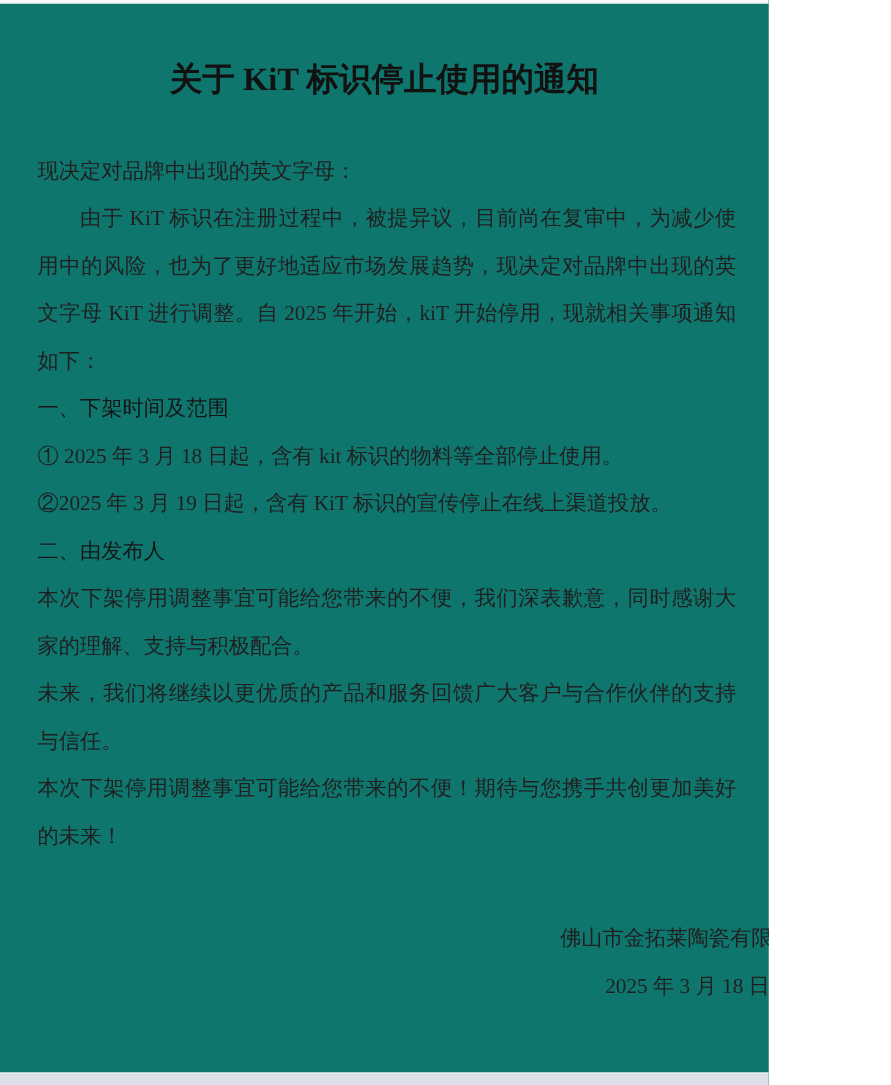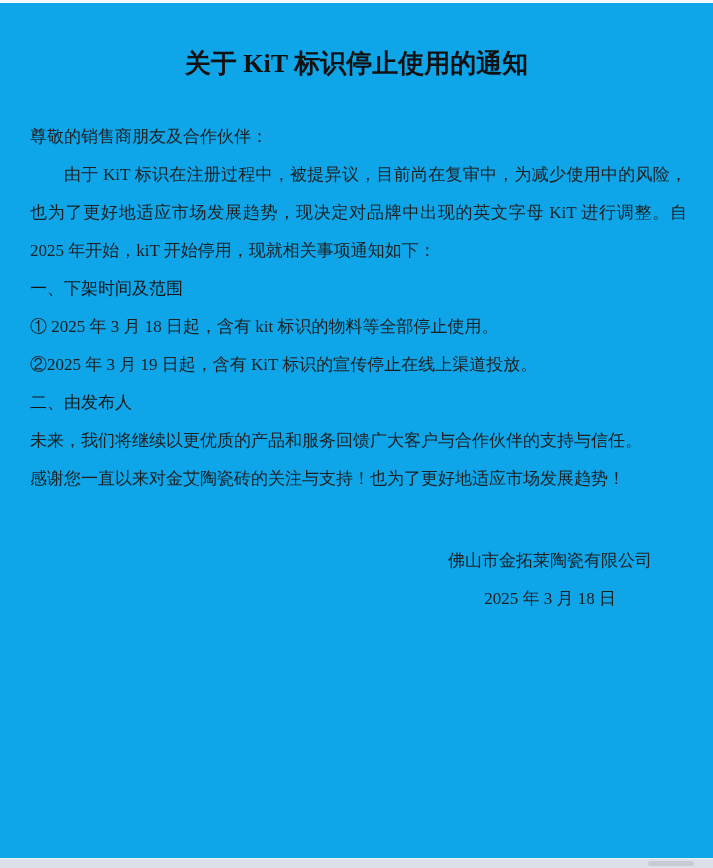--- a/index.html
+++ b/index.html
@@ -1,20 +1,20 @@
 <!DOCTYPE html>
 <html><head>
 <meta charset="utf-8">
 <style>
   html, body { margin: 0; padding: 0; background: #ffffff; }
   .page {
     position: relative;
-    width: 713px;
+    width: 615px;
     height: 868px;
-    background: #0ea5e9;
+    background: #0f766e;
     overflow: hidden;
     font-family: "Liberation Serif", "DejaVu Serif", serif;
     color: #1f1f1f;
   }
   .top-edge {
     position: absolute;
     top: 0; left: 0; right: 0;
     height: 3px;
     background: #f7f8f9;
   }
@@ -62,28 +62,29 @@
 </style>
 </head>
 <body>
 
 <div class="page">
   <div class="top-edge"></div>
 
   <h1 class="title">关于 KiT 标识停止使用的通知</h1>
 
   <div class="doc-body">
-    <p>尊敬的销售商朋友及合作伙伴：</p>
+    <p>现决定对品牌中出现的英文字母：</p>
     <p class="indent">由于 KiT 标识在注册过程中，被提异议，目前尚在复审中，为减少使用中的风险，也为了更好地适应市场发展趋势，现决定对品牌中出现的英文字母 KiT 进行调整。自 2025 年开始，kiT 开始停用，现就相关事项通知如下：</p>
     <p class="heading">一、下架时间及范围</p>
     <p>① 2025 年 3 月 18 日起，含有 kit 标识的物料等全部停止使用。</p>
     <p>②2025 年 3 月 19 日起，含有 KiT 标识的宣传停止在线上渠道投放。</p>
     <p class="heading">二、由发布人</p>
+    <p>本次下架停用调整事宜可能给您带来的不便，我们深表歉意，同时感谢大家的理解、支持与积极配合。</p>
     <p>未来，我们将继续以更优质的产品和服务回馈广大客户与合作伙伴的支持与信任。</p>
-    <p>感谢您一直以来对金艾陶瓷砖的关注与支持！也为了更好地适应市场发展趋势！</p>
+    <p>本次下架停用调整事宜可能给您带来的不便！期待与您携手共创更加美好的未来！</p>
 
     <div class="signature-block">
       <p>佛山市金拓莱陶瓷有限公司</p>
       <p>2025 年 3 月 18 日</p>
     </div>
   </div>
 
   <div class="bottom-bar">
     <div class="scroll-thumb"></div>
   </div>

